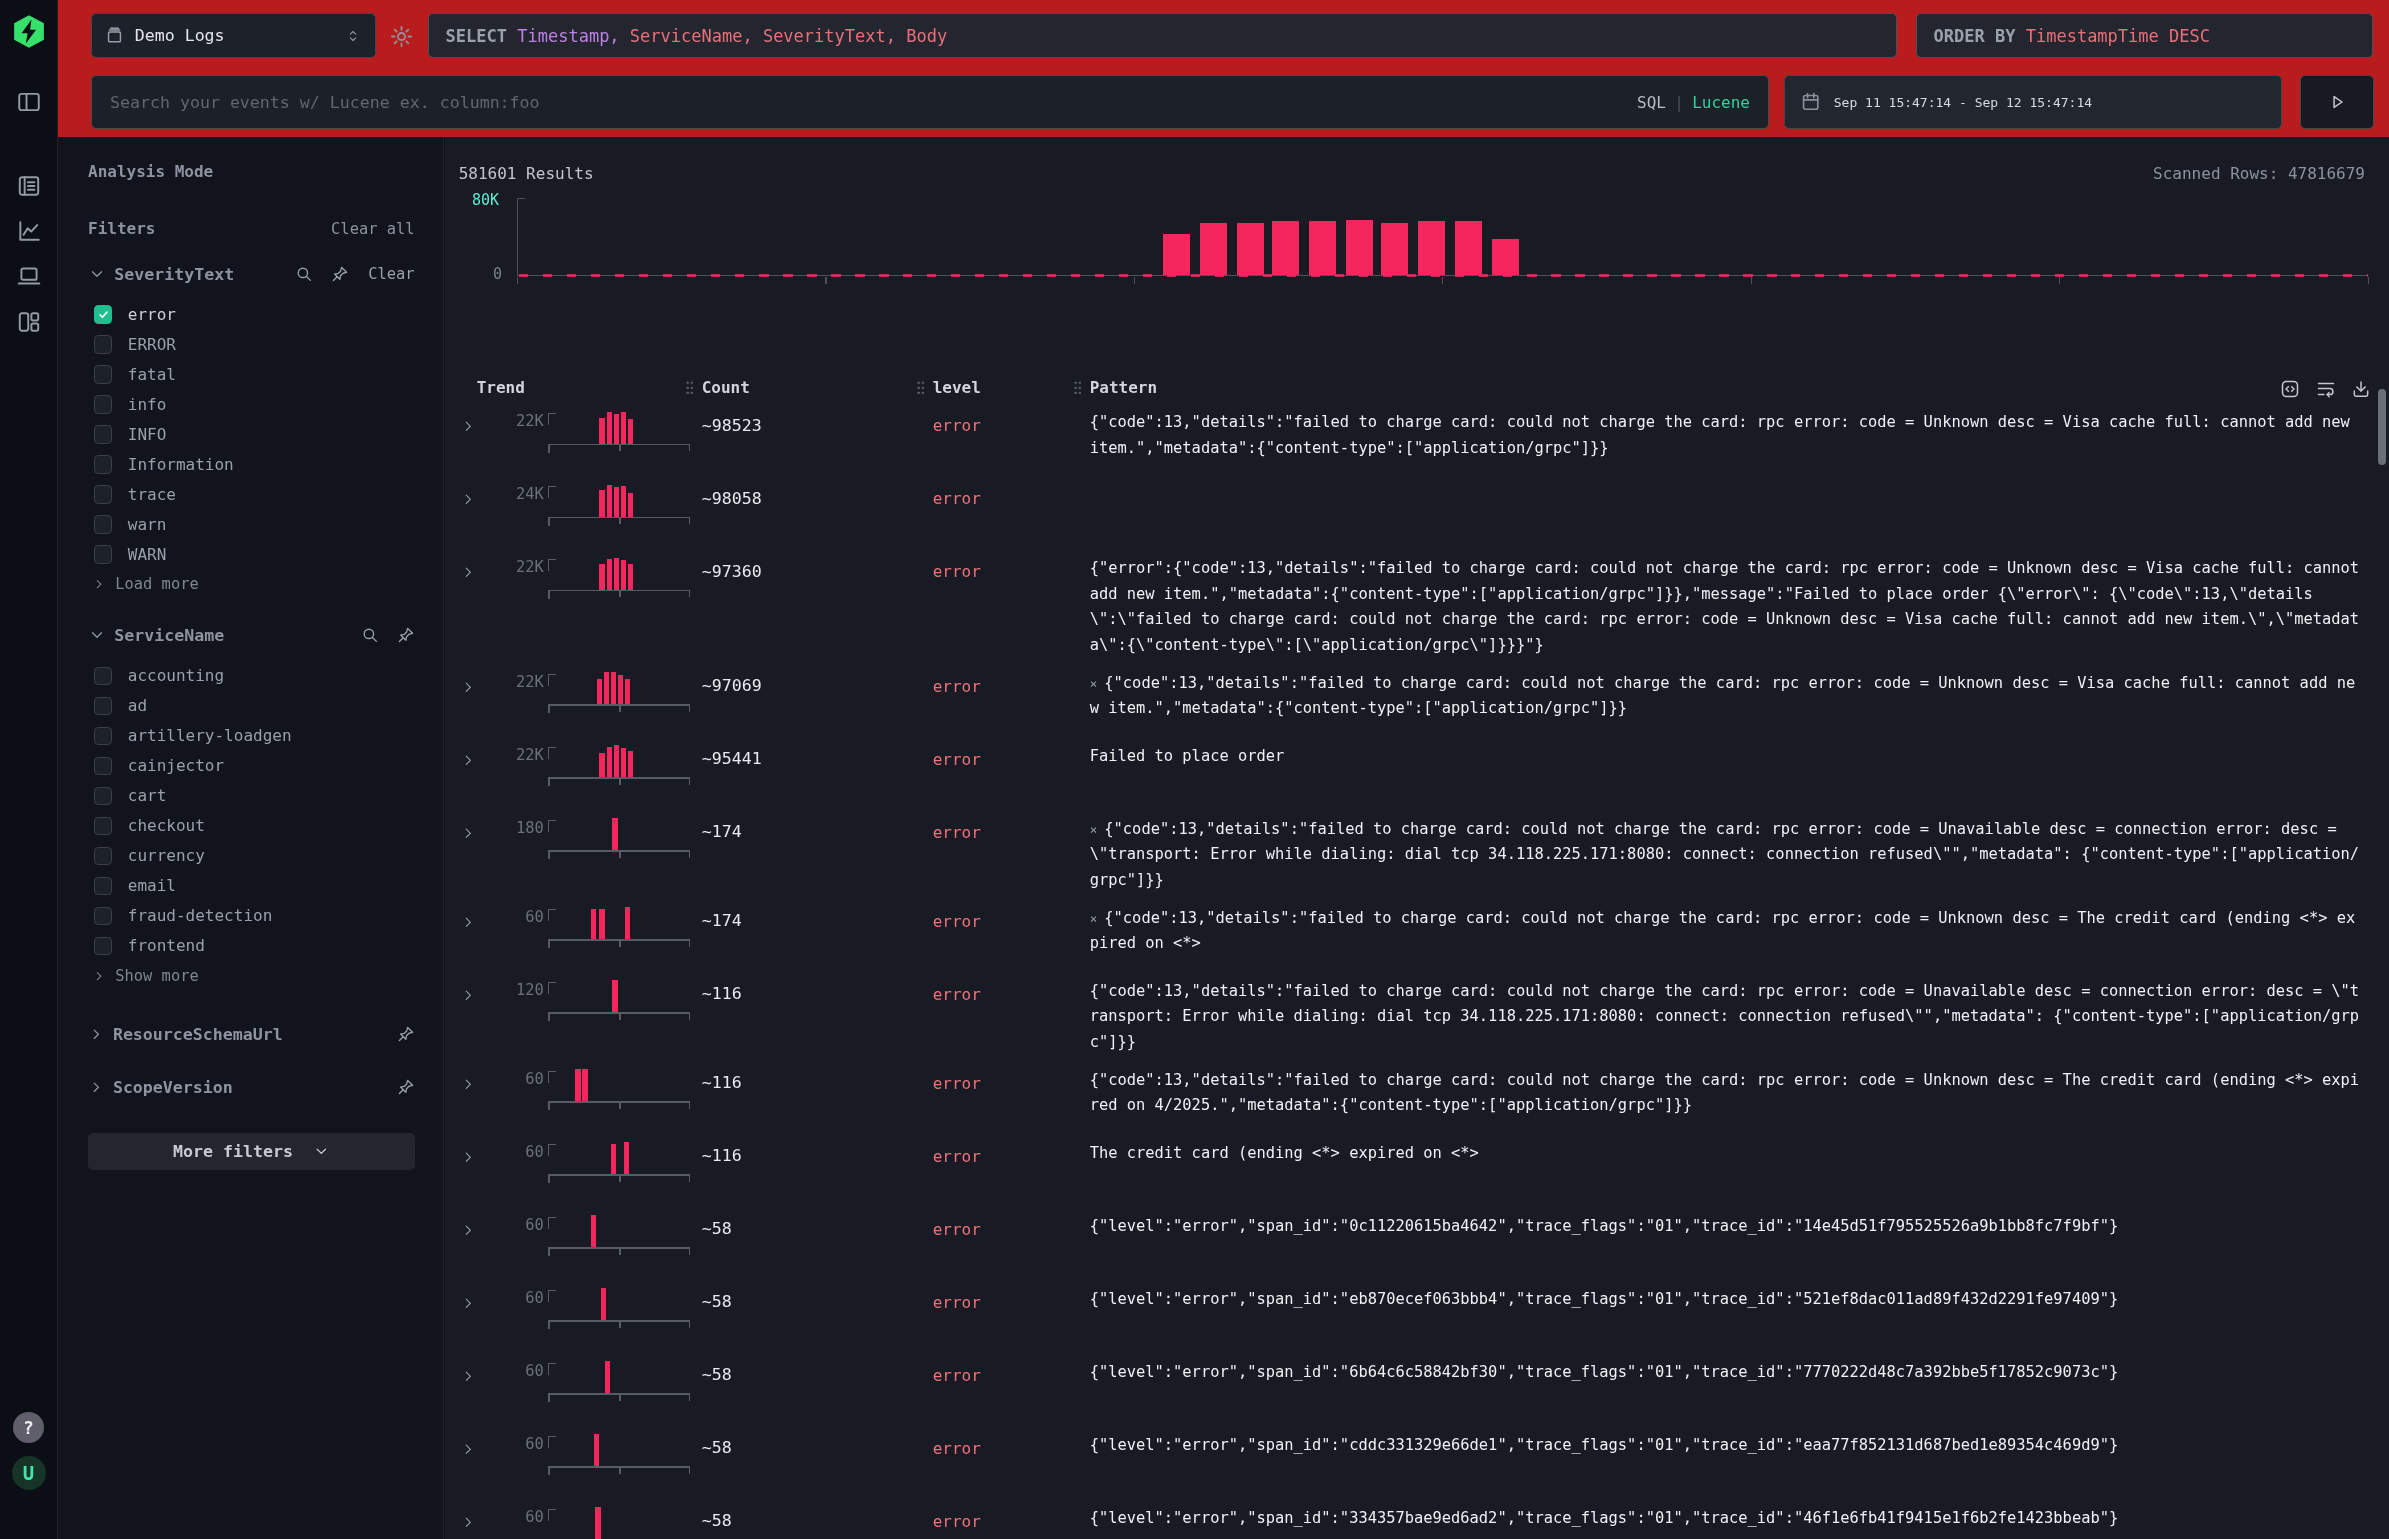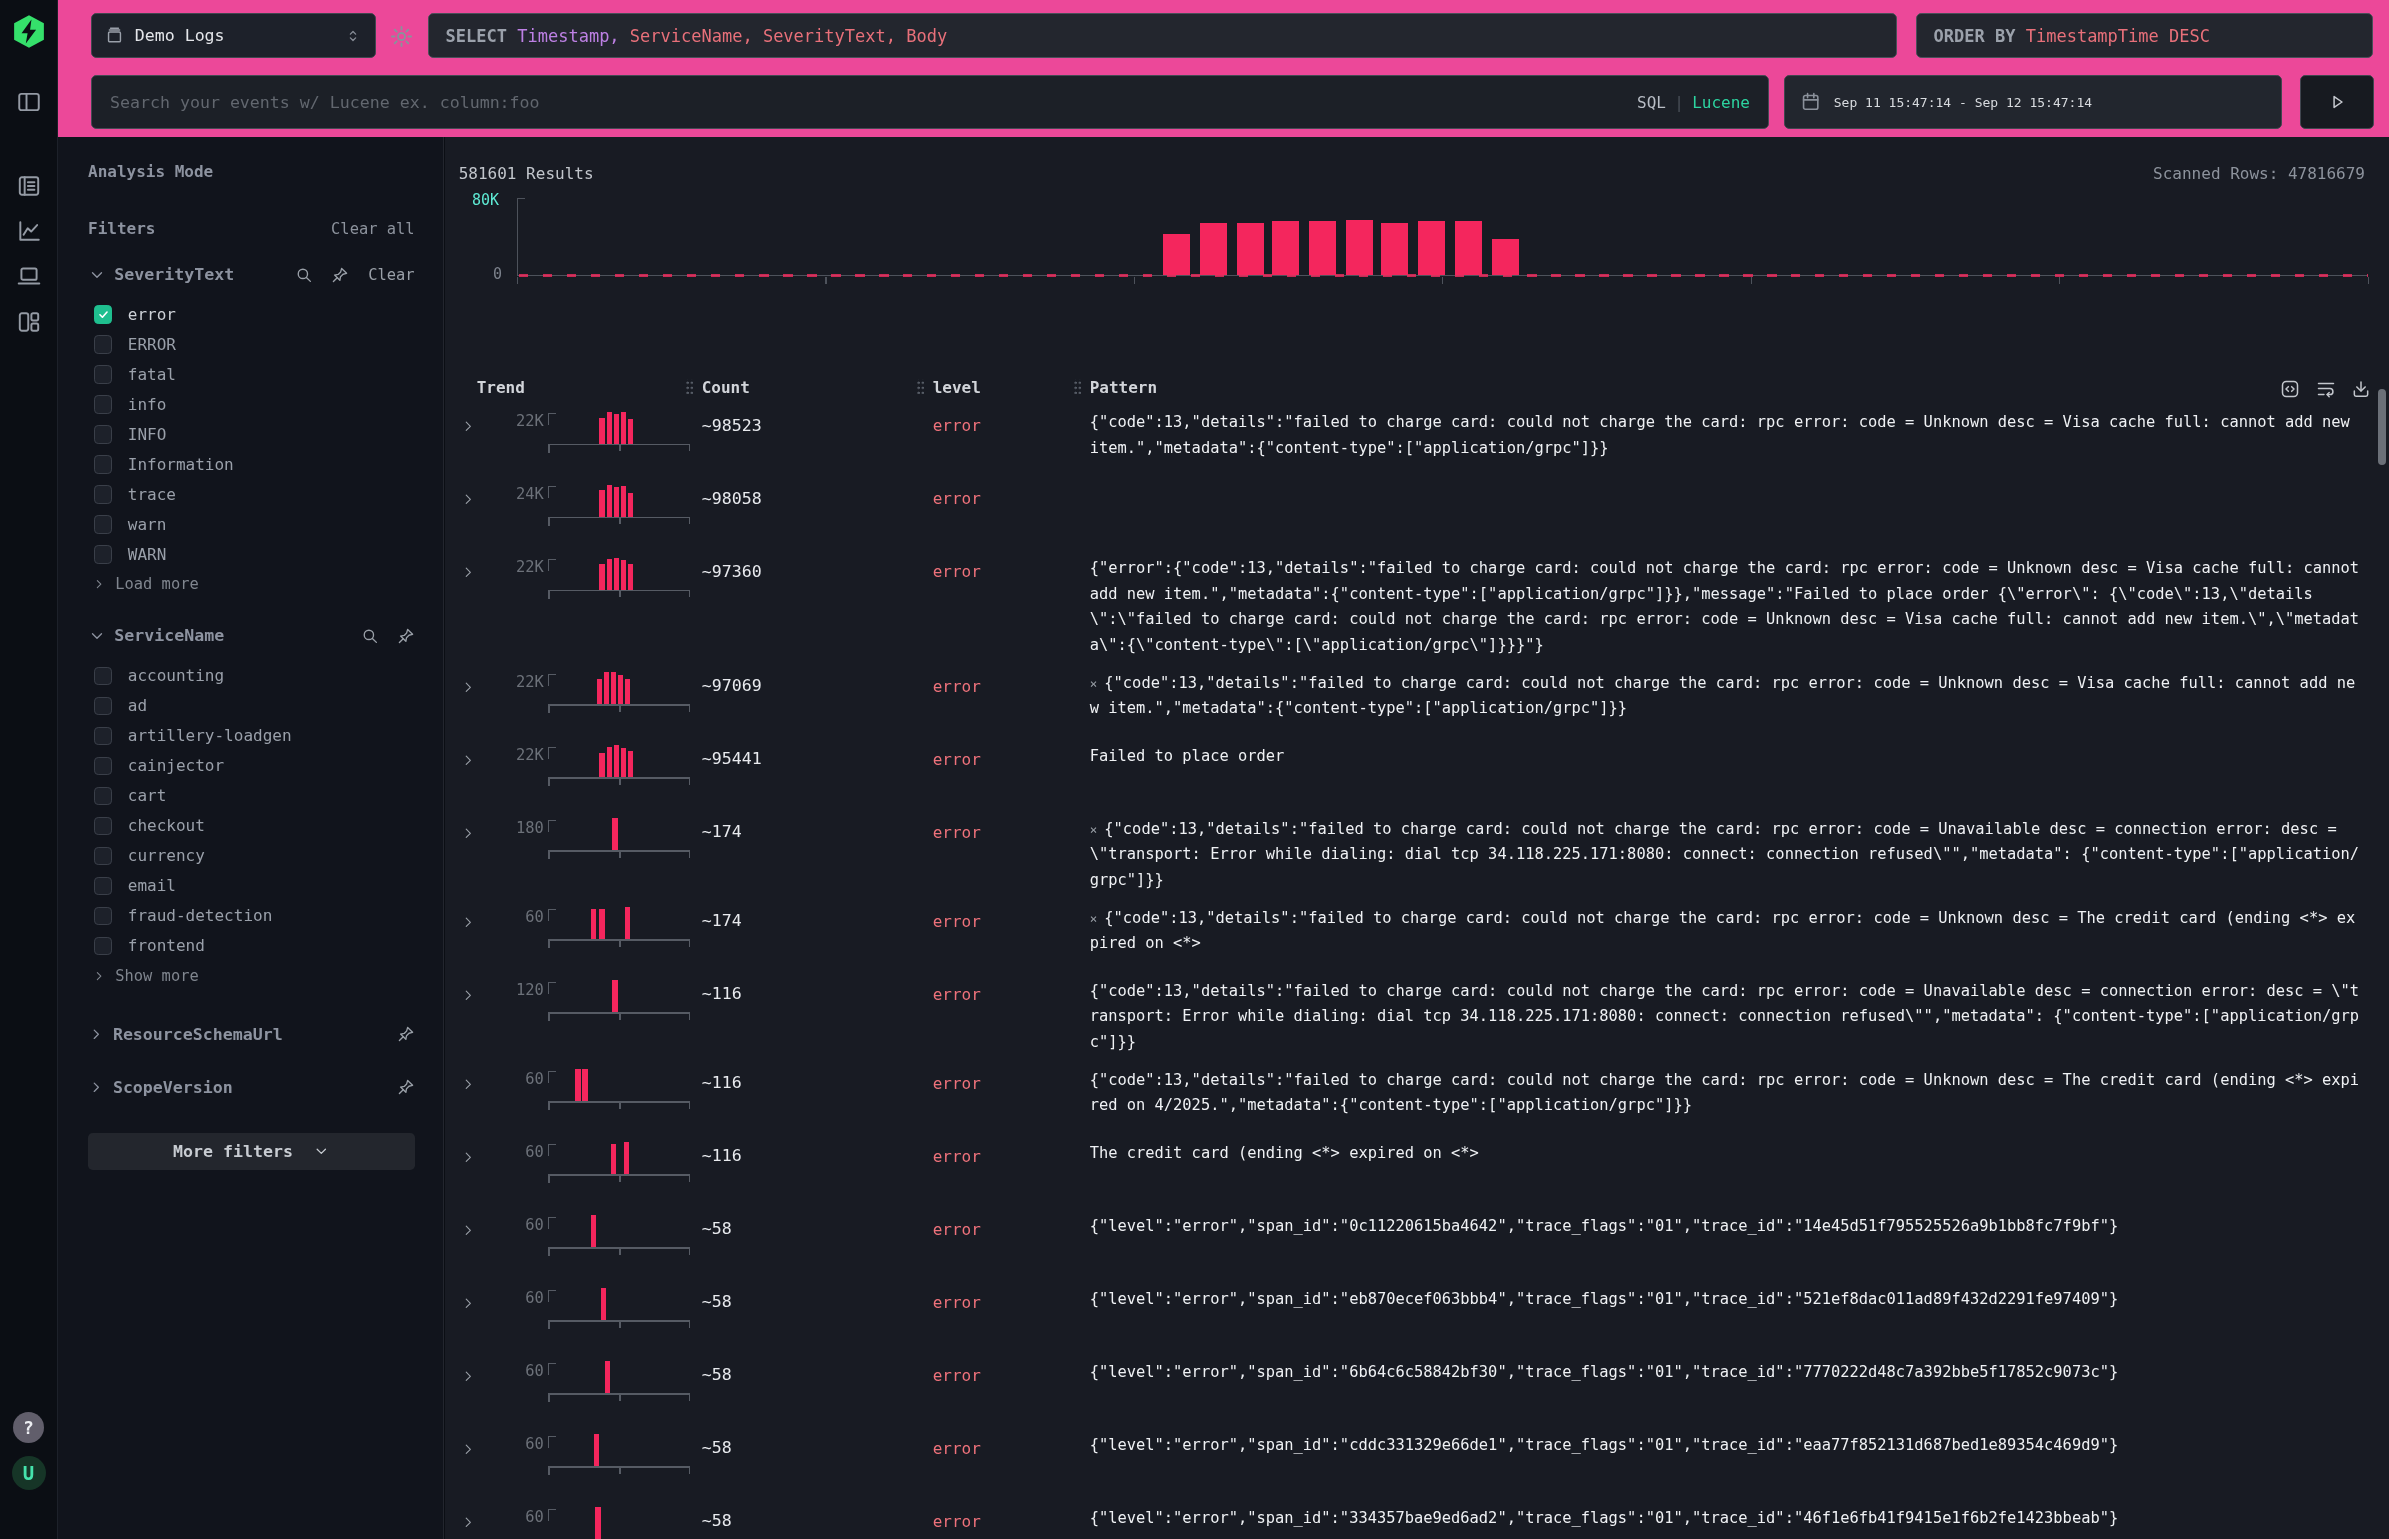--- a/index.html
+++ b/index.html
@@ -12,21 +12,21 @@
   .rail{position:absolute;left:0;top:0;width:58px;height:100%;background:#0b0e14;border-right:0.6px solid #1d212a;display:flex;flex-direction:column;align-items:center;z-index:5}
   .rail .logo{margin-top:12px;width:34px;height:39px}
   .rail-btn{width:27px;height:27px;color:#949aa4;display:flex;align-items:center;justify-content:center}
   .rail-btn svg{width:26px;height:26px}
   .mt63{margin-top:37px}.mt93{margin-top:57px}.mt30{margin-top:18.4px}
   .rail .spacer{flex:1}
   .help-btn{width:31px;height:31px;border-radius:50%;background:#615e6b;color:#eceef2;font-size:18px;font-weight:700;display:flex;align-items:center;justify-content:center;margin-bottom:13px}
   .avatar{width:34px;height:34px;border-radius:50%;background:#163527;color:#45e3ac;font-size:19px;font-weight:700;display:flex;align-items:center;justify-content:center;margin-bottom:49px}
 
   
-  .topbar{position:absolute;left:58px;top:0;right:0;height:137px;background:#ec4899}
+  .topbar{position:absolute;left:58px;top:0;right:0;height:137px;background:#b91c1c}
   .box{position:absolute;border:0.6px solid #41464f;border-radius:5.3px;background:#1d212a;display:flex;align-items:center}
   .src-select{left:33px;top:13px;width:285px;height:45px;padding:0 13px;gap:10.7px}
   .src-select .lbl{font-size:16.6px;color:#e4e6ea}
   .src-select .sicon{color:#9aa0aa;width:19px;height:19px}
   .src-select .updn{margin-left:auto;color:#868c96;width:18px;height:18px}
   .gear{position:absolute;left:331px;top:24px;width:25px;height:25px;color:#8b919b}
   .sql-box{left:370px;top:13px;width:1469px;height:45px;background:#23262e;border-color:#4a4f59;padding:0 16.6px;font-size:17px;white-space:pre}
   .order-box{left:1858px;top:13px;width:457px;height:45px;background:#23262e;border-color:#4a4f59;padding:0 16.6px;font-size:17px;white-space:pre}
   .kw{color:#9ba1ab;font-weight:700}
   .c-purple{color:#bd80e4}
@@ -48,21 +48,21 @@
   .sb-title{font-size:16px;font-weight:700;color:#8d93a0}
   .modes{margin-top:27px}
   .mode{display:flex;align-items:stretch;height:33px;cursor:pointer}
   .mode .bar{width:2.4px;background:#3a3f47}
   .mode.active .bar{background:#1fbf8f}
   .mode .mlabel{font-size:16.6px;color:#9aa0a8;display:flex;align-items:center;padding-left:28.5px}
   .mode.active .mlabel{color:#d6d9dd}
   .filters-head{display:flex;align-items:center;justify-content:space-between;margin-top:38px}
   .clear-all{font-size:15.4px;color:#8d939d;cursor:pointer}
   .fgroup{margin-top:27px}
-  .fgroup-head{display:flex;align-items:flex-end;gap:8.3px;color:#8d93a0}
+  .fgroup-head{display:flex;align-items:flex-start;gap:8.3px;color:#8d93a0}
   .fgroup-head .chev{width:18px;height:18px;color:#8d93a0}
   .fgroup-head .gname{font-size:16.6px;font-weight:700}
   .fgroup-head .gspace{flex:1}
   .fgroup-head .hicon{width:18px;height:18px;color:#9aa0a8;margin-left:9.5px}
   .fgroup-head .gclear{font-size:15.4px;color:#9aa0a8;margin-left:10.7px}
   .opts{margin-top:15.4px}
   .opt{display:flex;align-items:center;height:30px;gap:15.4px;padding-left:6px;cursor:pointer}
   .cb{width:18.4px;height:18.4px;border-radius:4.2px;background:#1d212a;border:0.9px solid #3a3f49;display:flex;align-items:center;justify-content:center;flex:none}
   .cb.checked{background:#1fbf8f;border-color:#1fbf8f}
   .cb svg{width:13px;height:13px;color:#fff;stroke-width:3}

